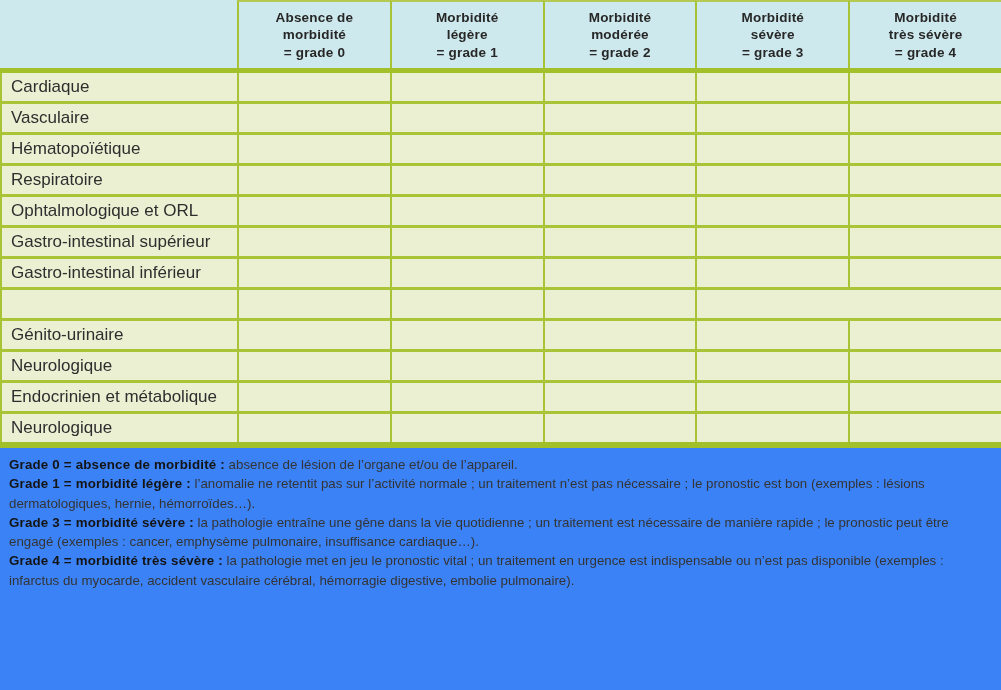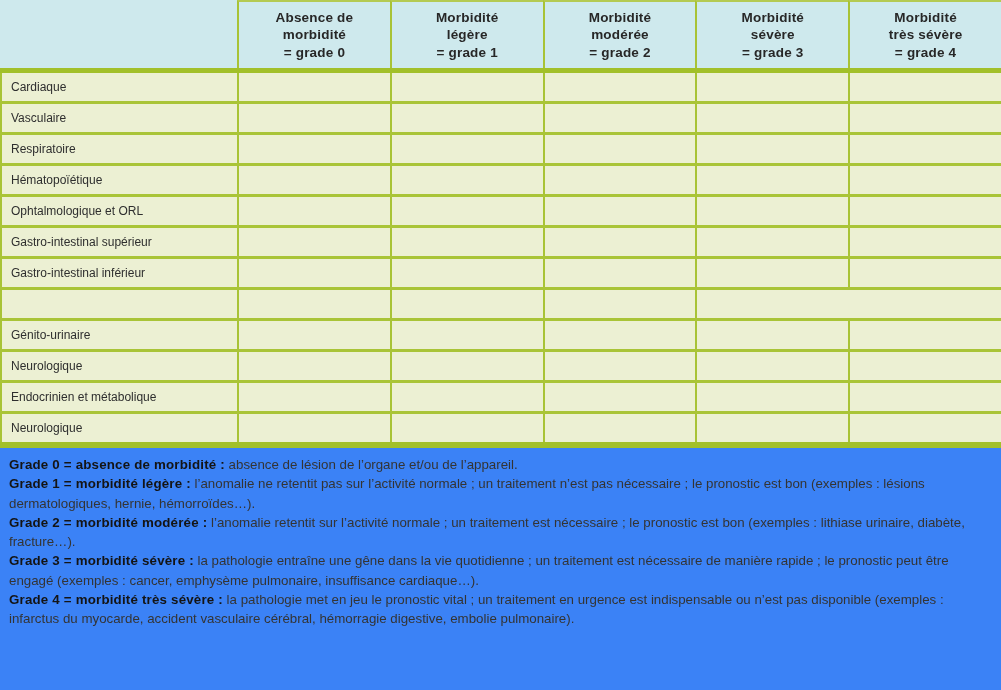--- a/index.html
+++ b/index.html
@@ -51,21 +51,21 @@
     display: grid;
     grid-template-columns: 237px 1fr 1fr 1fr 1fr 1fr;
     height: 31px;
     border-bottom: 3px solid #a9c437;
   }
   .g-row:last-child { height: 28px; border-bottom: none; }
   .g-label {
     border-left: 2px solid #a8c336;
     display: flex; align-items: center;
     padding-left: 9px;
-    font-size: 12px;
+    font-size: 17px;
     color: #2e2e2e;
   }
   .g-cell { border-left: 2px solid #a8c336; }
 
   
   .legend {
     flex: 1 1 auto;
     background: #3b82f6;
     padding: 7px 9px 0 9px;
     overflow: hidden;
@@ -132,30 +132,30 @@
     <div class="g-row">
       <div class="g-label">Vasculaire</div>
       <div class="g-cell"></div>
       <div class="g-cell"></div>
       <div class="g-cell"></div>
       <div class="g-cell"></div>
       <div class="g-cell"></div>
     </div>
 
     <div class="g-row">
+      <div class="g-label">Hématopoïétique</div>
+      <div class="g-cell"></div>
+      <div class="g-cell"></div>
+      <div class="g-cell"></div>
+      <div class="g-cell"></div>
+      <div class="g-cell"></div>
+    </div>
+
+    <div class="g-row">
       <div class="g-label">Respiratoire</div>
-      <div class="g-cell"></div>
-      <div class="g-cell"></div>
-      <div class="g-cell"></div>
-      <div class="g-cell"></div>
-      <div class="g-cell"></div>
-    </div>
-
-    <div class="g-row">
-      <div class="g-label">Hématopoïétique</div>
       <div class="g-cell"></div>
       <div class="g-cell"></div>
       <div class="g-cell"></div>
       <div class="g-cell"></div>
       <div class="g-cell"></div>
     </div>
 
     <div class="g-row">
       <div class="g-label">Ophtalmologique et ORL</div>
       <div class="g-cell"></div>
@@ -229,18 +229,17 @@
       <div class="g-cell"></div>
     </div>
 
   </div>
 
   <div class="divider-bottom"></div>
 
   <div class="legend">
     <p><span class="term">Grade 0 = absence de morbidité&nbsp;:</span> <span>absence de lésion de l’organe et/ou de l’appareil.</span></p>
     <p><span class="term">Grade 1 = morbidité légère&nbsp;:</span> <span>l’anomalie ne retentit pas sur l’activité normale&nbsp;; un traitement n’est pas nécessaire&nbsp;; le pronostic est bon (exemples&nbsp;: lésions dermatologiques, hernie, hémorroïdes…).</span></p>
-    <p><span class="term">Grade 2 = morbidité modérée&nbsp;:</span> <span>l’anomalie retentit sur l’activité normale&nbsp;; un traitement est nécessaire&nbsp;; le pronostic est bon (exemples&nbsp;: lithiase urinaire, diabète, fracture…).</span></p>
     <p><span class="term">Grade 3 = morbidité sévère&nbsp;:</span> <span>la pathologie entraîne une gêne dans la vie quotidienne&nbsp;; un traitement est nécessaire de manière rapide&nbsp;; le pronostic peut être engagé (exemples&nbsp;: cancer, emphysème pulmonaire, insuffisance cardiaque…).</span></p>
     <p><span class="term">Grade 4 = morbidité très sévère&nbsp;:</span> <span>la pathologie met en jeu le pronostic vital&nbsp;; un traitement en urgence est indispensable ou n’est pas disponible (exemples&nbsp;: infarctus du myocarde, accident vasculaire cérébral, hémorragie digestive, embolie pulmonaire).</span></p>
   </div>
 
 </div>
 
 </body></html>

